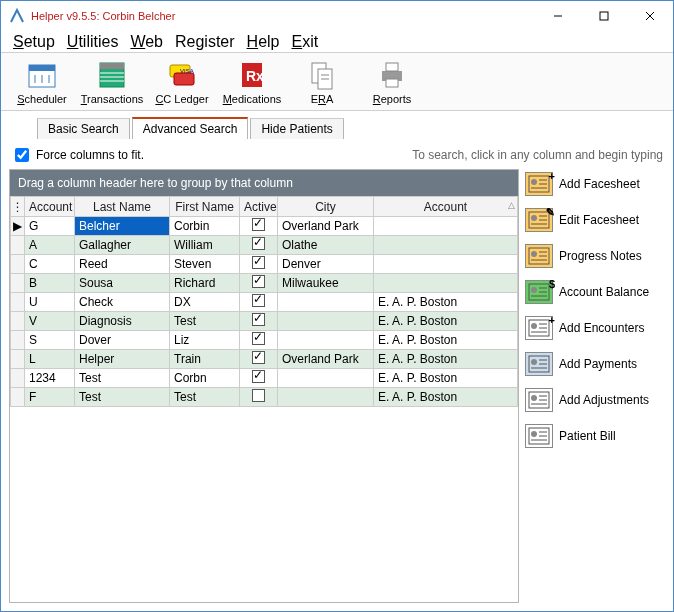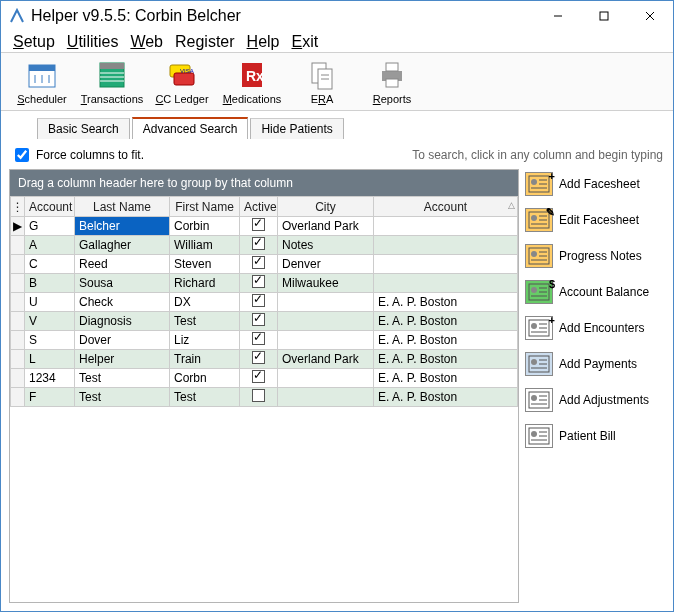--- a/index.html
+++ b/index.html
@@ -1,20 +1,20 @@
 <!DOCTYPE html>
 <html><head>
 <meta charset="utf-8">
 <style>
   * { box-sizing: border-box; font-family: "Segoe UI", Tahoma, sans-serif; }
   body { margin: 0; background: #fff; }
   .window { width: 674px; height: 612px; border: 1px solid #4a88c7; background: #fff; position: relative; display: flex; flex-direction: column; }
   .titlebar { height: 30px; background: #fff; display: flex; align-items: center; padding: 0 0 0 8px; }
   .titlebar .appicon { width:16px; height:16px; margin-right:6px; }
-  .titlebar .title { font-size: 16px; color: #000000; flex: 1; }
+  .titlebar .title { font-size: 11px; color: #b91c1c; flex: 1; }
   .winbtns { display: flex; height: 100%; }
   .winbtn { width: 46px; height: 100%; display:flex; align-items:center; justify-content:center; font-size:12px; color:#222; }
 
   .menubar { height: 22px; display:flex; align-items:center; gap:4px; padding: 0 8px; font-size:16px; border-bottom:1px solid #d0d0d0; }
   .menuitem { padding: 0 4px; }
   .menuitem .ul { text-decoration: underline; }
 
   .toolbar { height: 58px; display:flex; align-items:flex-end; gap:0; padding: 2px 6px 2px 6px; border-bottom:1px solid #d0d0d0; background:#fafafa; }
   .tbtn { width: 70px; display:flex; flex-direction:column; align-items:center; font-size:11px; gap:2px; padding-bottom:3px;}
   .tbtn .ticon { width:32px; height:32px; }
@@ -194,21 +194,21 @@
               <td class="chkcell"><span class="chk on"></span></td>
               <td>Overland Park</td>
               <td></td>
             </tr>
             <tr class="even">
               <td class="rowhdr"></td>
               <td>A</td>
               <td class="">Gallagher</td>
               <td>William</td>
               <td class="chkcell"><span class="chk on"></span></td>
-              <td>Notes</td>
+              <td>Olathe</td>
               <td></td>
             </tr>
             <tr class="odd">
               <td class="rowhdr"></td>
               <td>C</td>
               <td class="">Reed</td>
               <td>Steven</td>
               <td class="chkcell"><span class="chk on"></span></td>
               <td>Denver</td>
               <td></td>

